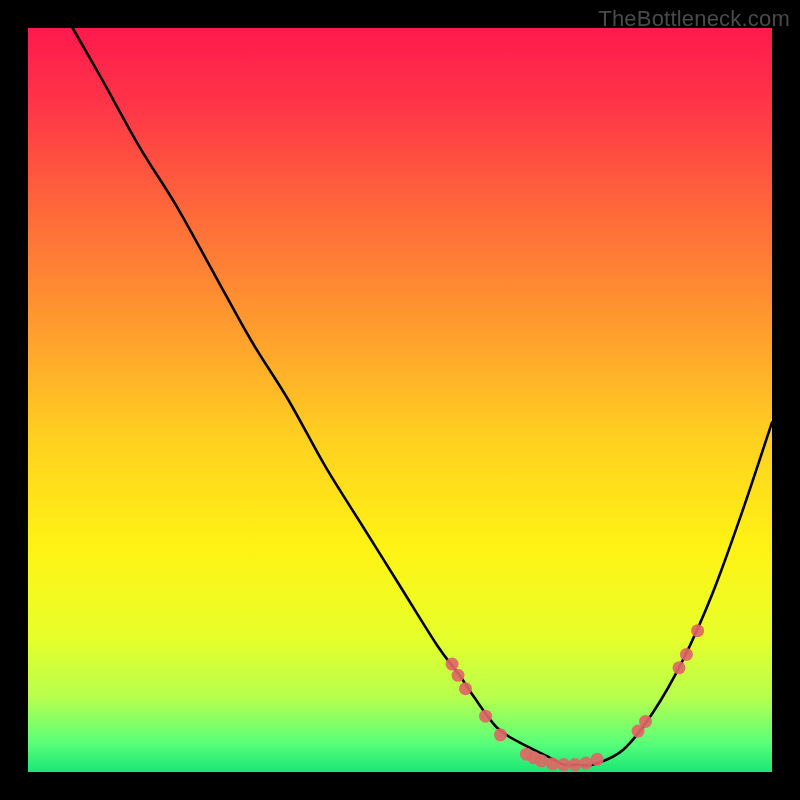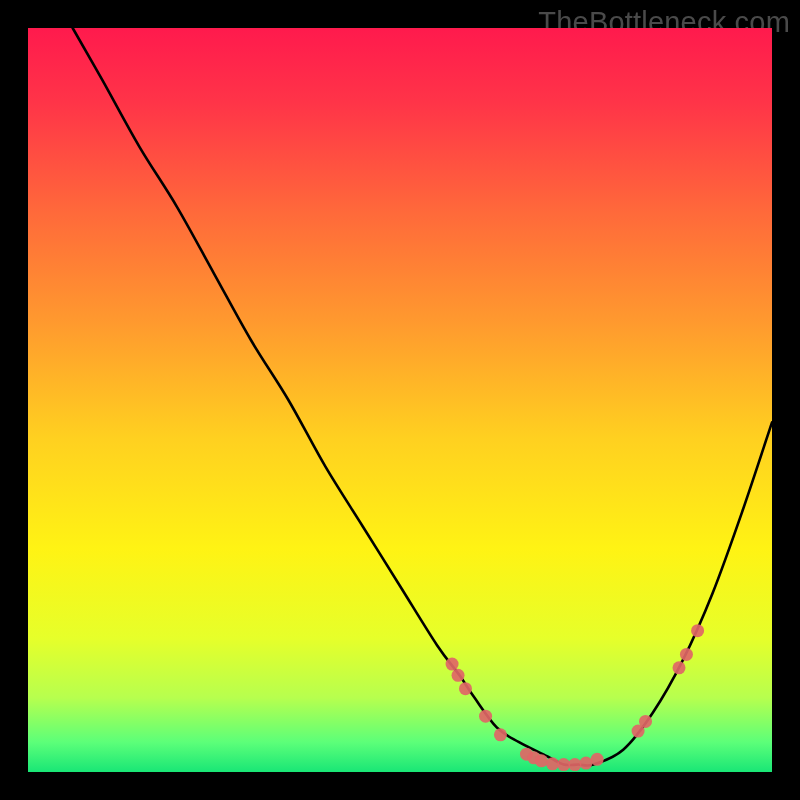--- a/index.html
+++ b/index.html
@@ -17,21 +17,21 @@
     top: 0;
     width: 800px;
     height: 800px;
     background: #000000;
   }
   .watermark {
     position: absolute;
     top: 6px;
     right: 10px;
     color: #4a4a4a;
-    font-size: 29px;
+    font-size: 22px;
     font-weight: 500;
     letter-spacing: 0.2px;
   }
   .plot-area {
     position: absolute;
     left: 28px;
     top: 28px;
     width: 744px;
     height: 744px;
   }

